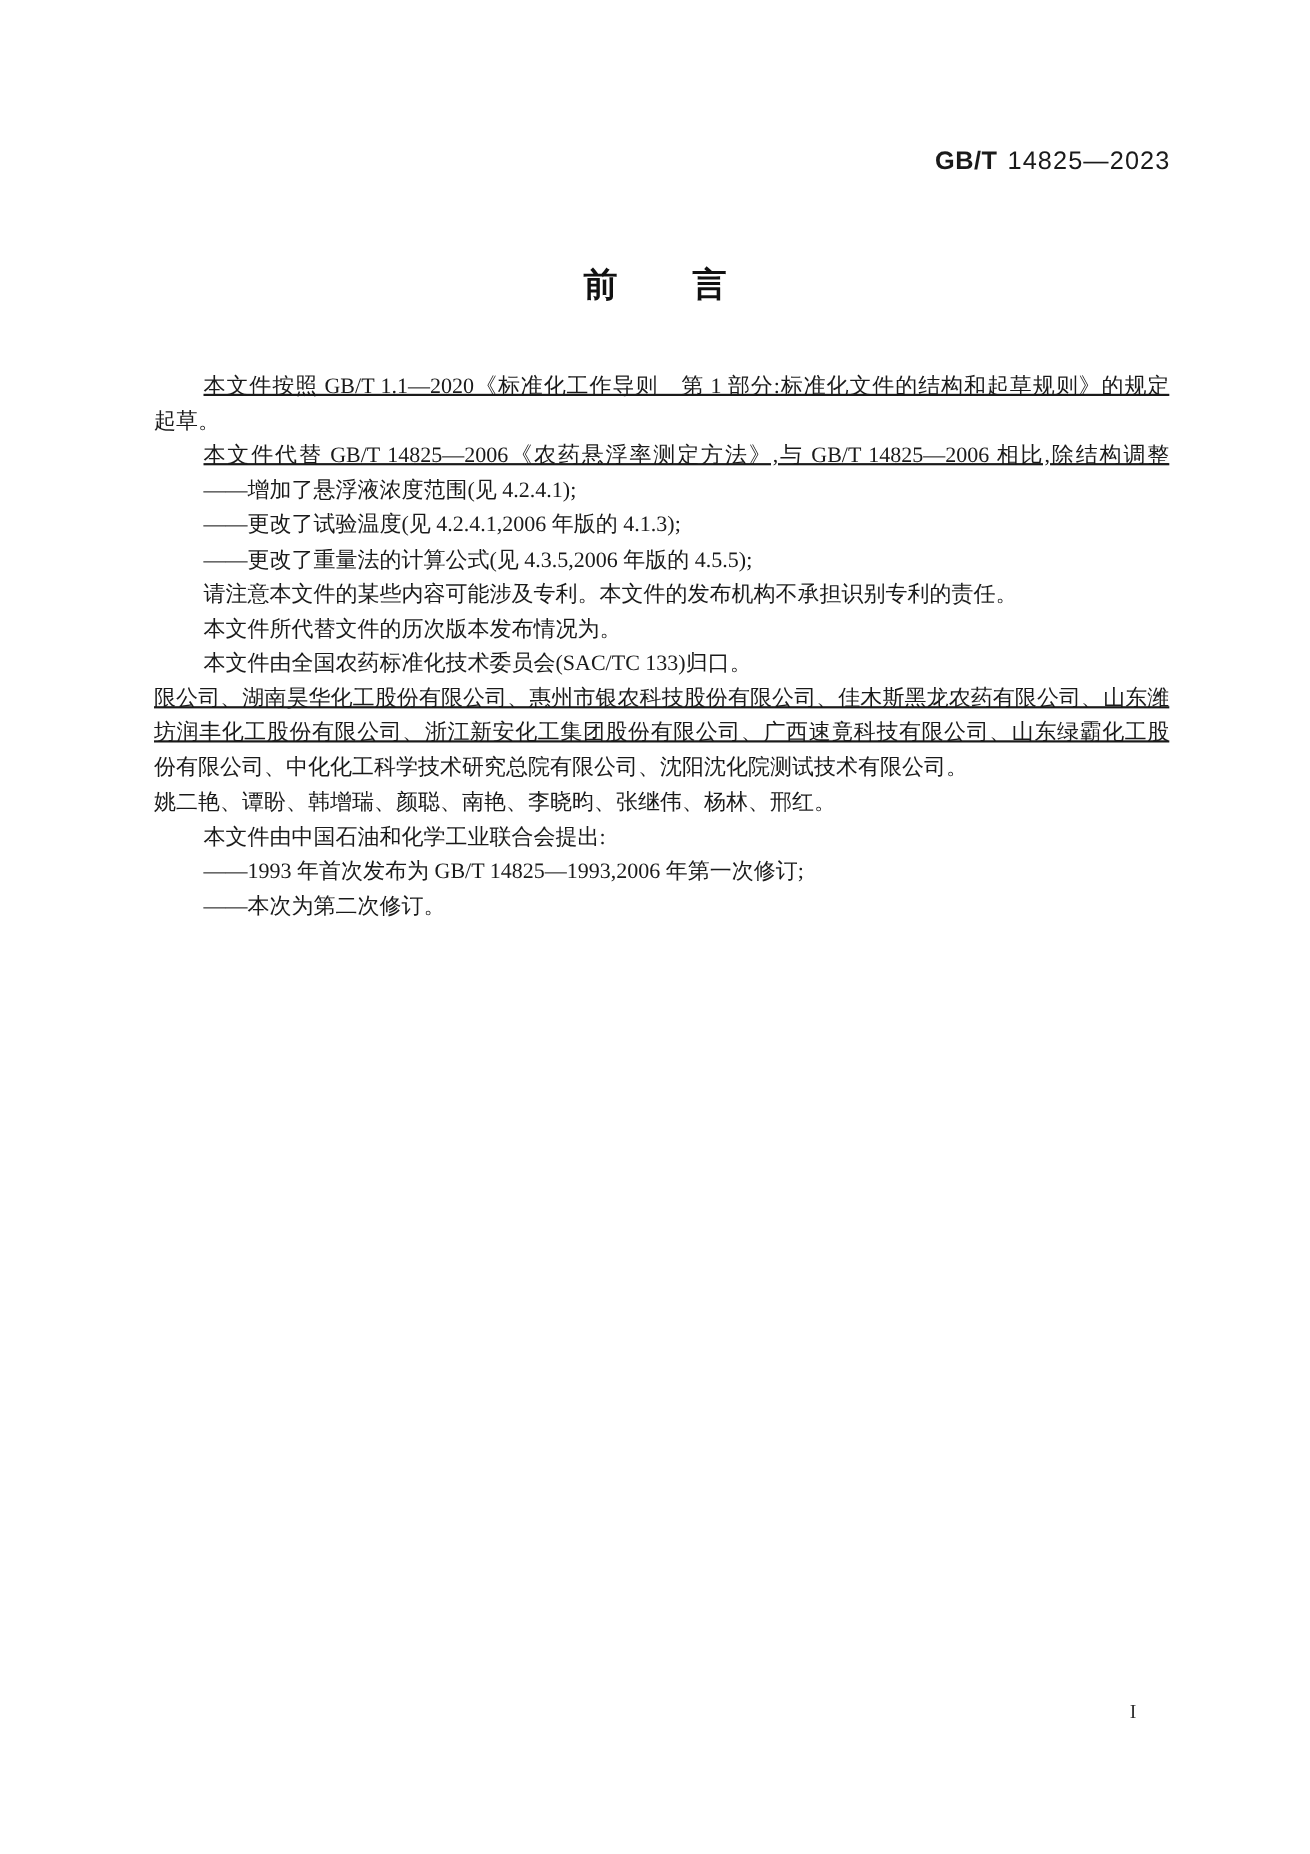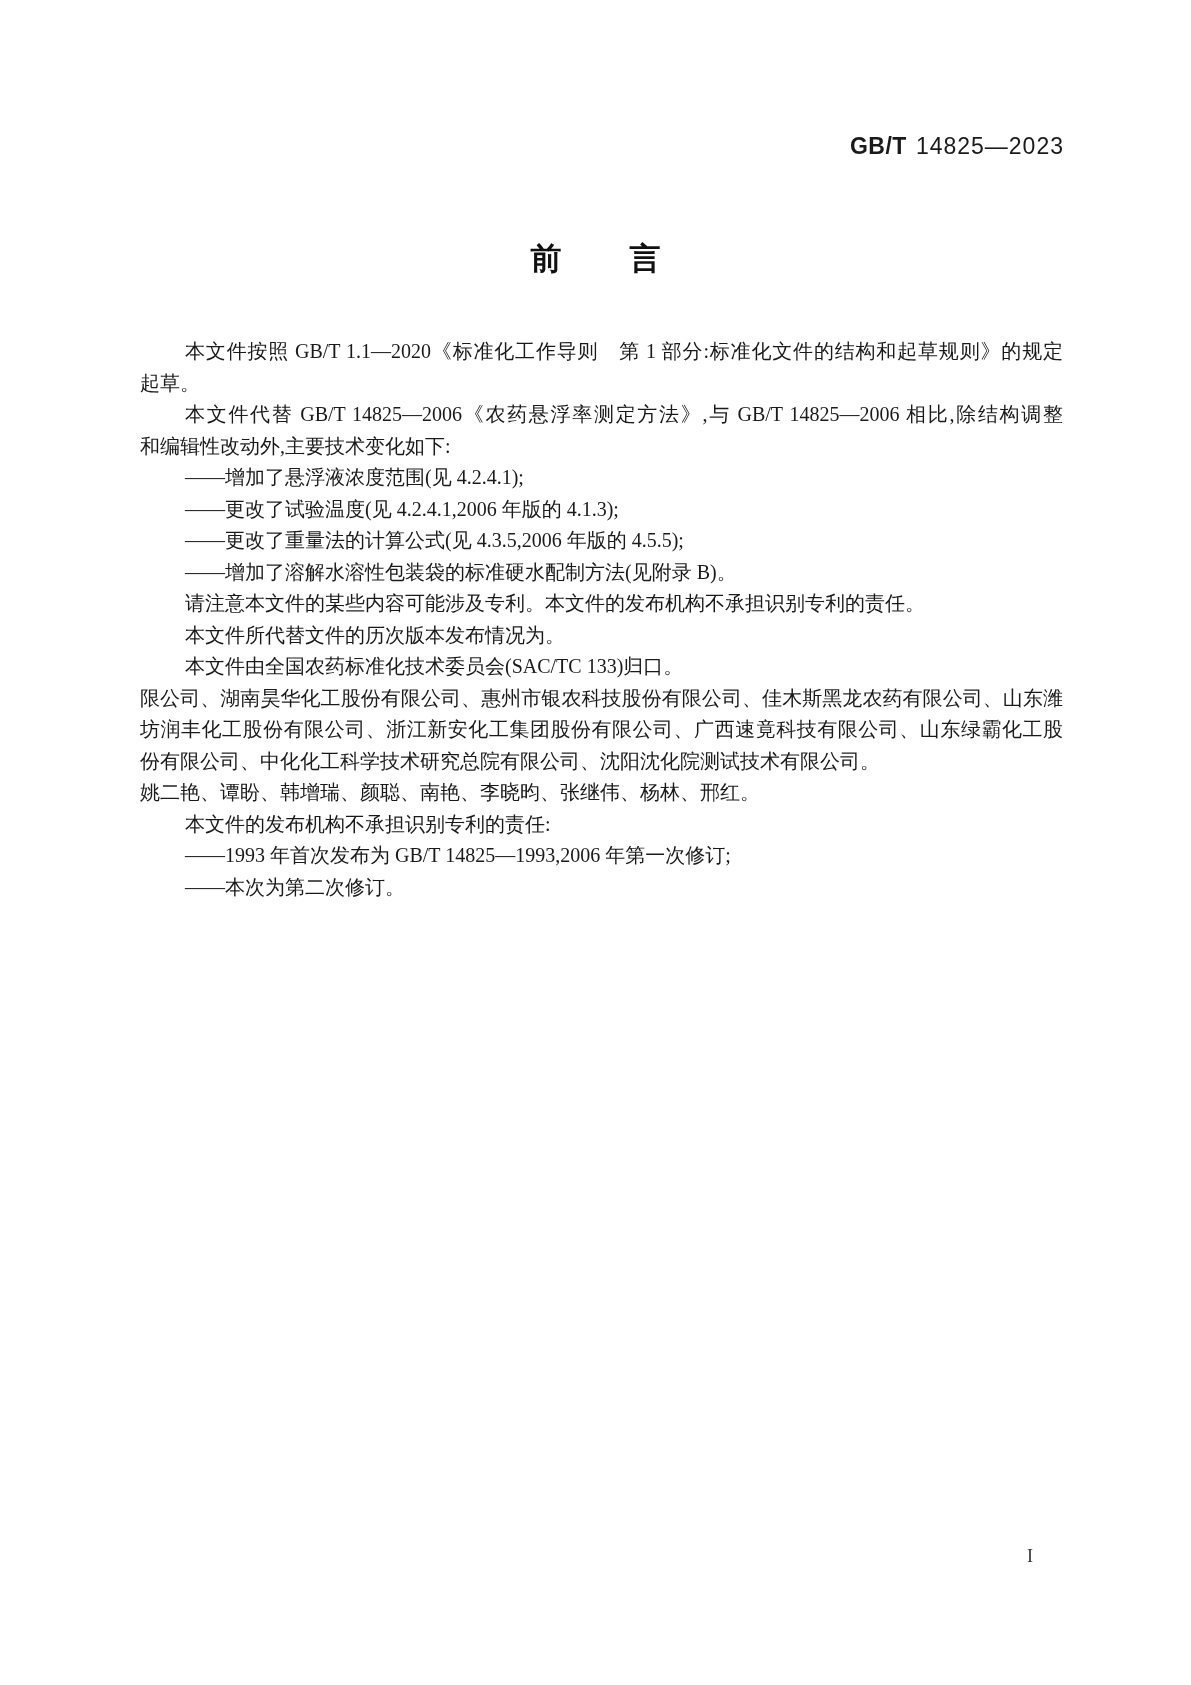--- a/index.html
+++ b/index.html
@@ -45,21 +45,21 @@
     color: #111111;
   }
   .content {
     position: absolute;
     left: 140px; top: 336px;
     width: 923px;
     font-size: 20px;
     line-height: 31.5px;
   }
   .line { text-align: justify; text-align-last: left; }
-  .line.stretch { text-align-last: justify; }
+  .line.stretch { text-align-last: justify; text-decoration: underline; }
   .line.indent { text-indent: 45px; }
   .pageno {
     position: absolute;
     left: 1027px; top: 1546px;
     font-size: 18px;
     color: #333333;
   }
 </style>
 </head>
 <body>
@@ -72,32 +72,30 @@
 
   <div class="title">
     <span>前</span>
     <span>言</span>
   </div>
 
   <div class="content">
       <div class="line indent stretch">本文件按照 GB/T 1.1—2020《标准化工作导则　第 1 部分:标准化文件的结构和起草规则》的规定</div>
       <div class="line">起草。</div>
       <div class="line indent stretch">本文件代替 GB/T 14825—2006《农药悬浮率测定方法》,与 GB/T 14825—2006 相比,除结构调整</div>
-      <div class="line">和编辑性改动外,主要技术变化如下:</div>
       <div class="line indent">——增加了悬浮液浓度范围(见 4.2.4.1);</div>
       <div class="line indent">——更改了试验温度(见 4.2.4.1,2006 年版的 4.1.3);</div>
       <div class="line indent">——更改了重量法的计算公式(见 4.3.5,2006 年版的 4.5.5);</div>
-      <div class="line indent">——增加了溶解水溶性包装袋的标准硬水配制方法(见附录 B)。</div>
       <div class="line indent">请注意本文件的某些内容可能涉及专利。本文件的发布机构不承担识别专利的责任。</div>
       <div class="line indent">本文件所代替文件的历次版本发布情况为。</div>
       <div class="line indent">本文件由全国农药标准化技术委员会(SAC/TC 133)归口。</div>
       <div class="line stretch">限公司、湖南昊华化工股份有限公司、惠州市银农科技股份有限公司、佳木斯黑龙农药有限公司、山东潍</div>
       <div class="line stretch">坊润丰化工股份有限公司、浙江新安化工集团股份有限公司、广西速竟科技有限公司、山东绿霸化工股</div>
       <div class="line">份有限公司、中化化工科学技术研究总院有限公司、沈阳沈化院测试技术有限公司。</div>
       <div class="line">姚二艳、谭盼、韩增瑞、颜聪、南艳、李晓昀、张继伟、杨林、邢红。</div>
-      <div class="line indent">本文件的发布机构不承担识别专利的责任:</div>
+      <div class="line indent">本文件由中国石油和化学工业联合会提出:</div>
       <div class="line indent">——1993 年首次发布为 GB/T 14825—1993,2006 年第一次修订;</div>
       <div class="line indent">——本次为第二次修订。</div>
     </div>
 
   <div class="pageno">I</div>
 
 </div>
 
 </body></html>

